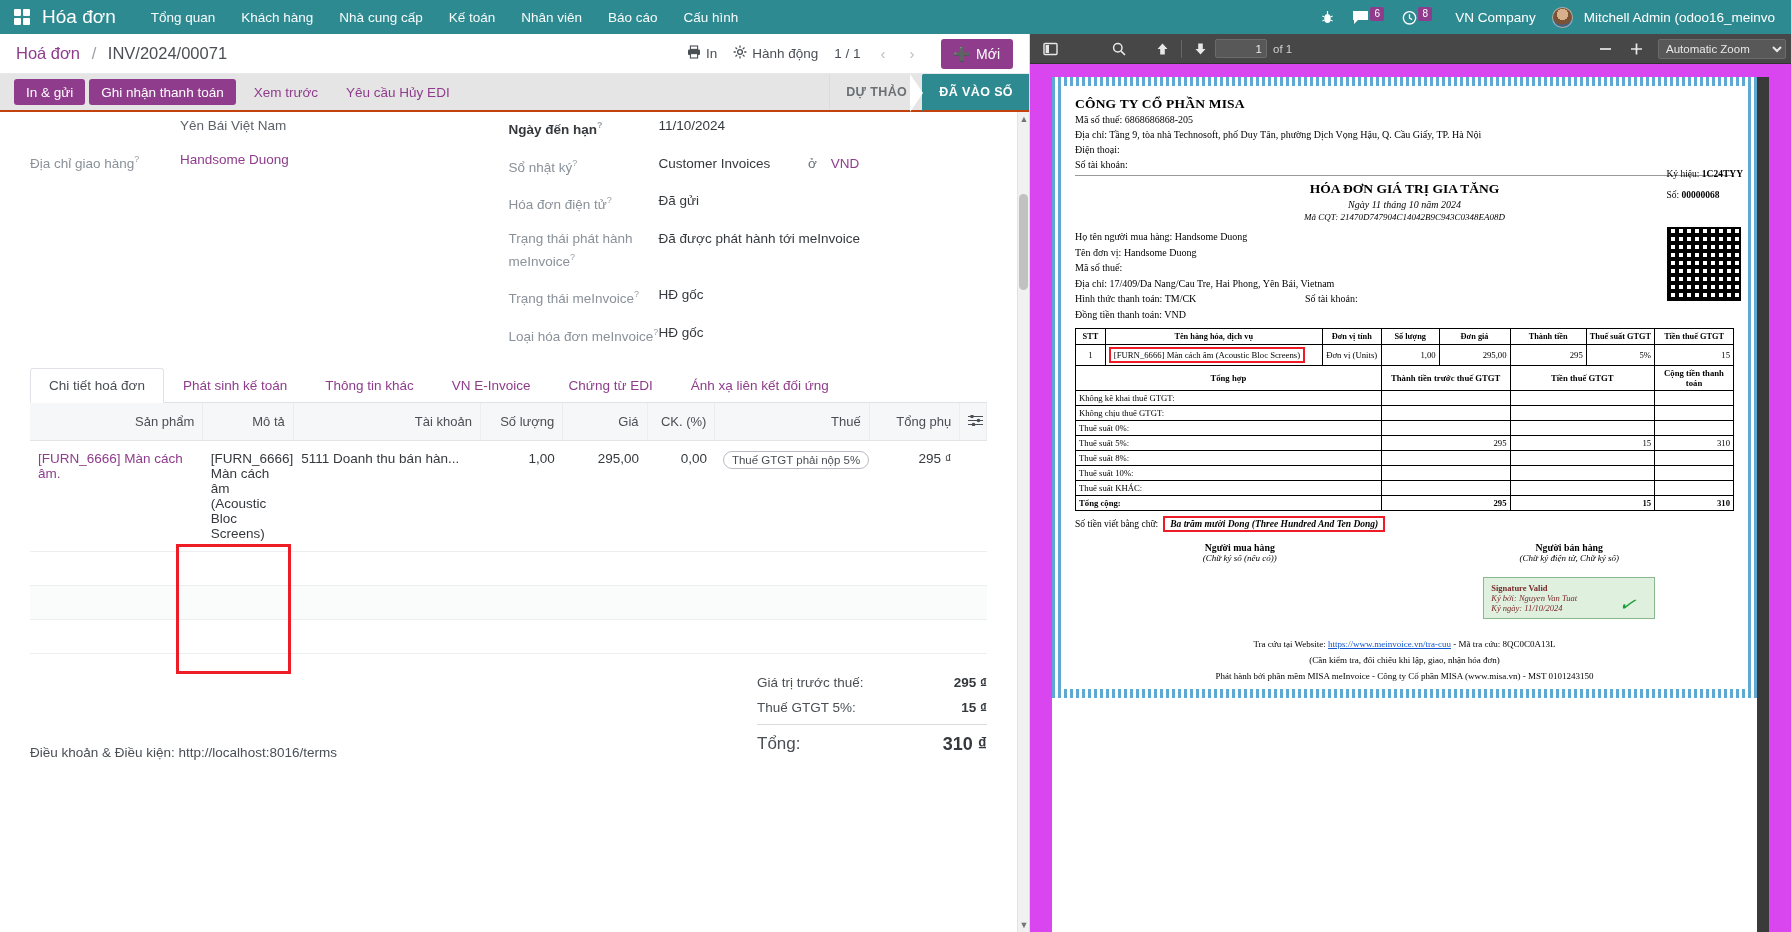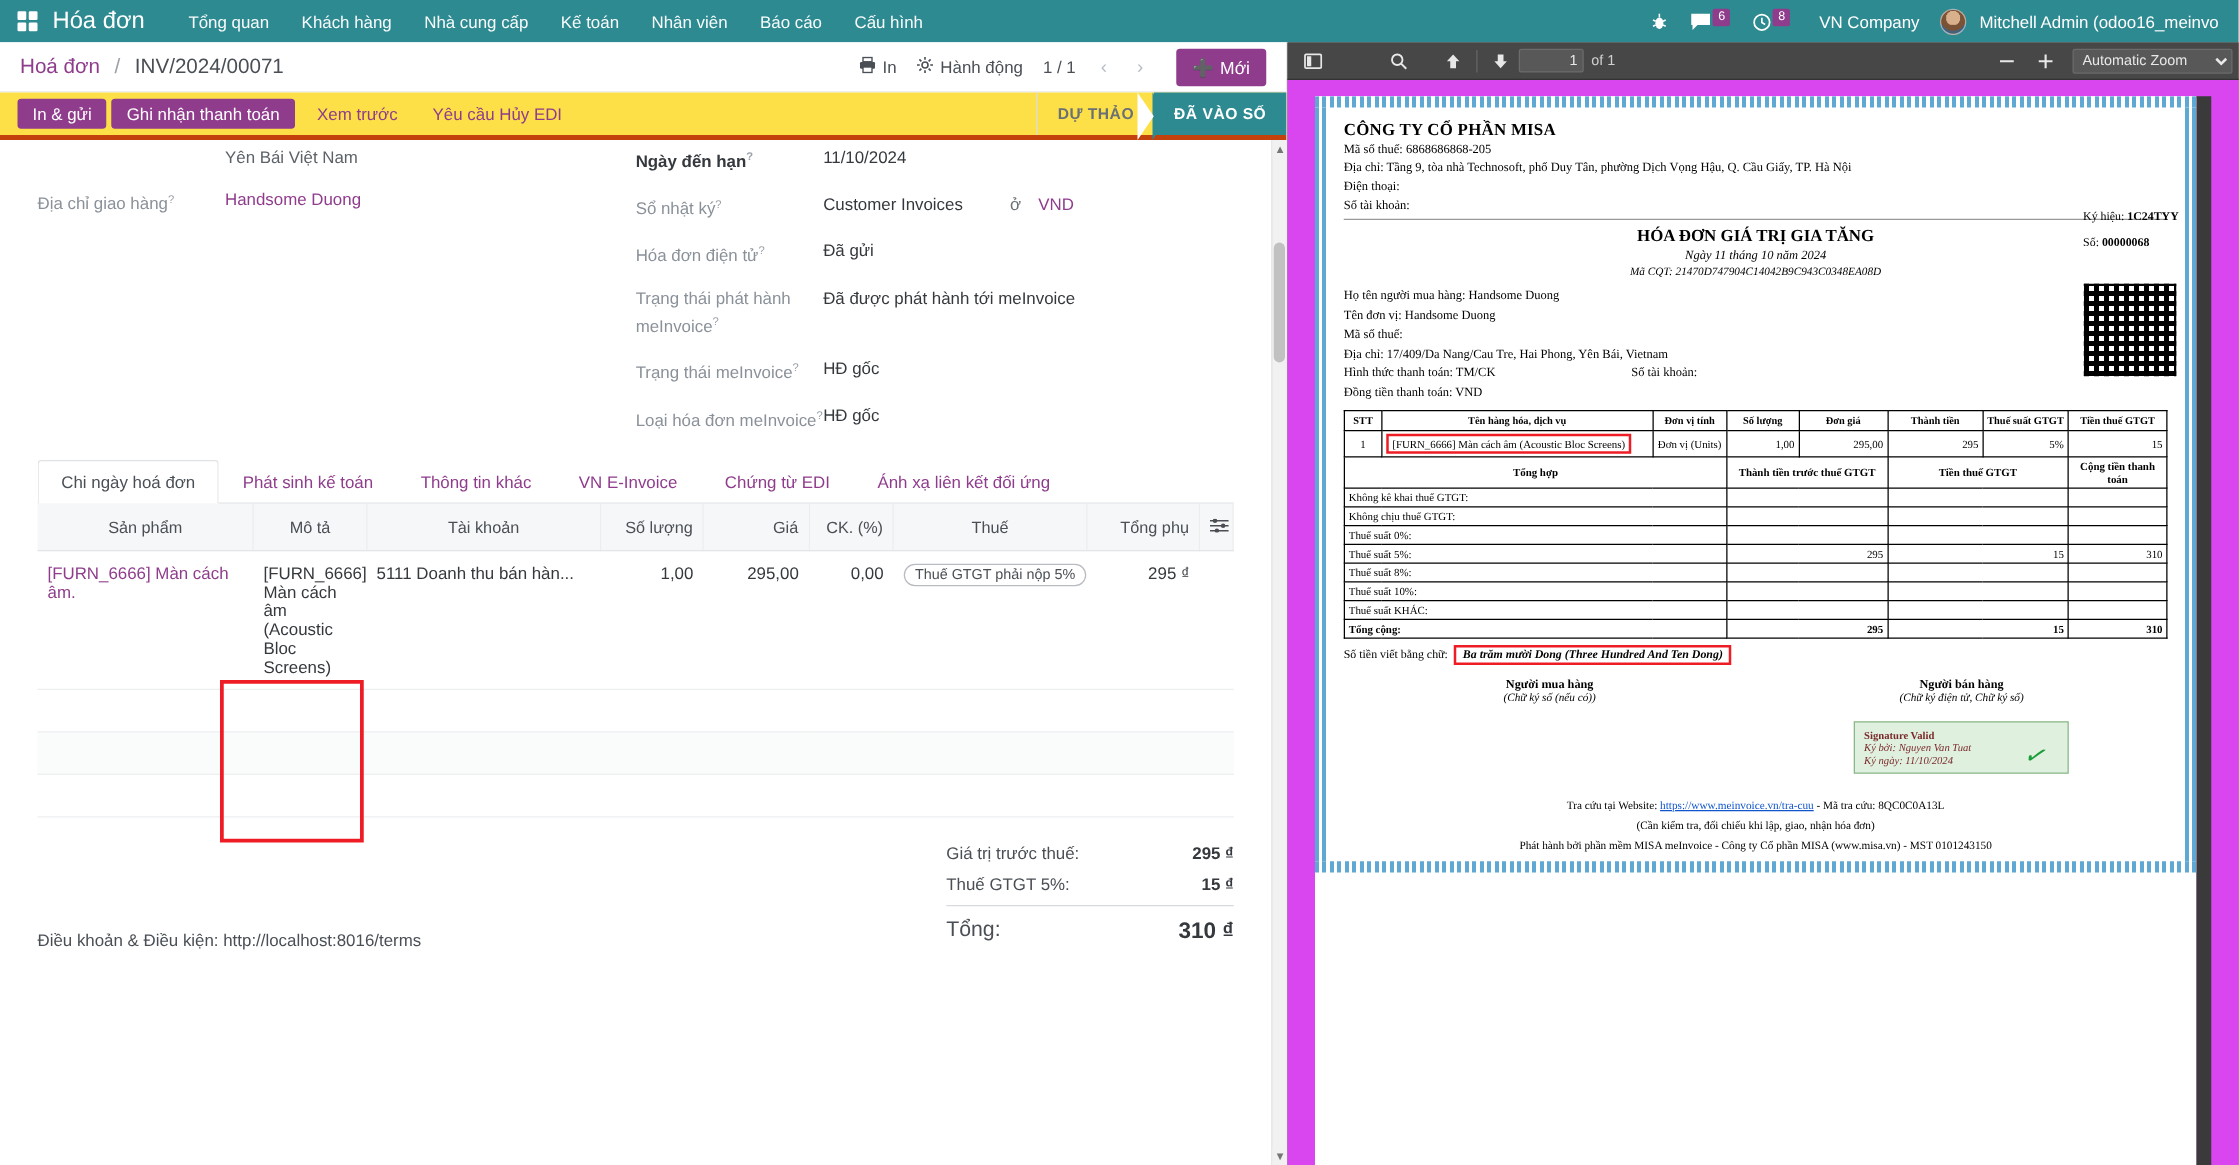--- a/index.html
+++ b/index.html
@@ -57,21 +57,21 @@
   .pg-arrow { color:#b6bcc4; font-size:15px; padding:0 4px; cursor:pointer; }
   .newbtn {
     background:#8f3c8c; color:#fff; border:none; border-radius:3px;
     font-size:14px; padding:7px 13px; display:flex; align-items:center; gap:5px;
     cursor:pointer; font-family:inherit; margin-left:6px;
   }
 
   
   .statbar {
     display:flex; align-items:stretch; height:38px; flex:0 0 38px;
-    border-bottom:4px solid #c2410c; background:#fde047; padding-left:14px;
+    border-bottom:2px solid #c2410c; background:#e5e5e5; padding-left:14px;
   }
   .sb-btn {
     background:#8f3c8c; color:#fff; border:none; border-radius:3px;
     font-size:13.5px; padding:0 12px; margin:5px 4px 5px 0; cursor:pointer;
     font-family:inherit; white-space:nowrap;
   }
   .sb-link {
     background:none; border:none; color:#8f3c8c; font-size:13.5px;
     padding:0 14px; cursor:pointer; font-family:inherit; white-space:nowrap;
   }
@@ -127,21 +127,21 @@
   }
   .tab.active {
     color:#4a4f55; background:#fff; border-color:#dfe2e6;
     border-radius:3px 3px 0 0; border-bottom:1px solid #fff;
   }
 
   
   table.lines { width:100%; border-collapse:collapse; table-layout:fixed; }
   table.lines th {
     background:#f6f7f8; font-size:13px; color:#4a4f55; font-weight:normal;
-    padding:11px 8px; border-bottom:1px solid #e3e5e8; text-align:center;
+    padding:11px 8px; border-bottom:1px solid #e3e5e8; text-align:right;
     border-right:1px solid #ecedef;
   }
   table.lines th.num, table.lines td.num { text-align:right; }
   table.lines td {
     padding:10px 8px; font-size:13.5px; color:#35393d; vertical-align:top;
     border-bottom:1px solid #eceef0;
   }
   td.prod a { color:#8f3c8c; text-decoration:none; }
   .tag-tax {
     display:inline-block; border:1px solid #b8bcc2; border-radius:10px;
@@ -375,21 +375,21 @@
               <div class="fld">
                 <div class="fld-lbl">
                   <span>Loại hóa đơn meInvoice</span><sup>?</sup>
                 </div>
                 <div class="fld-val">HĐ gốc</div>
               </div>
             </div>
           </div>
 
           <div class="tabs">
-            <div class="tab active">Chi ngày hoá đơn</div>
+            <div class="tab active">Chi tiết hoá đơn</div>
             <div class="tab">Phát sinh kế toán</div>
             <div class="tab">Thông tin khác</div>
             <div class="tab">VN E-Invoice</div>
             <div class="tab">Chứng từ EDI</div>
             <div class="tab">Ánh xạ liên kết đối ứng</div>
           </div>
 
           <table class="lines">
             <colgroup>
               <col style="width:168px">

